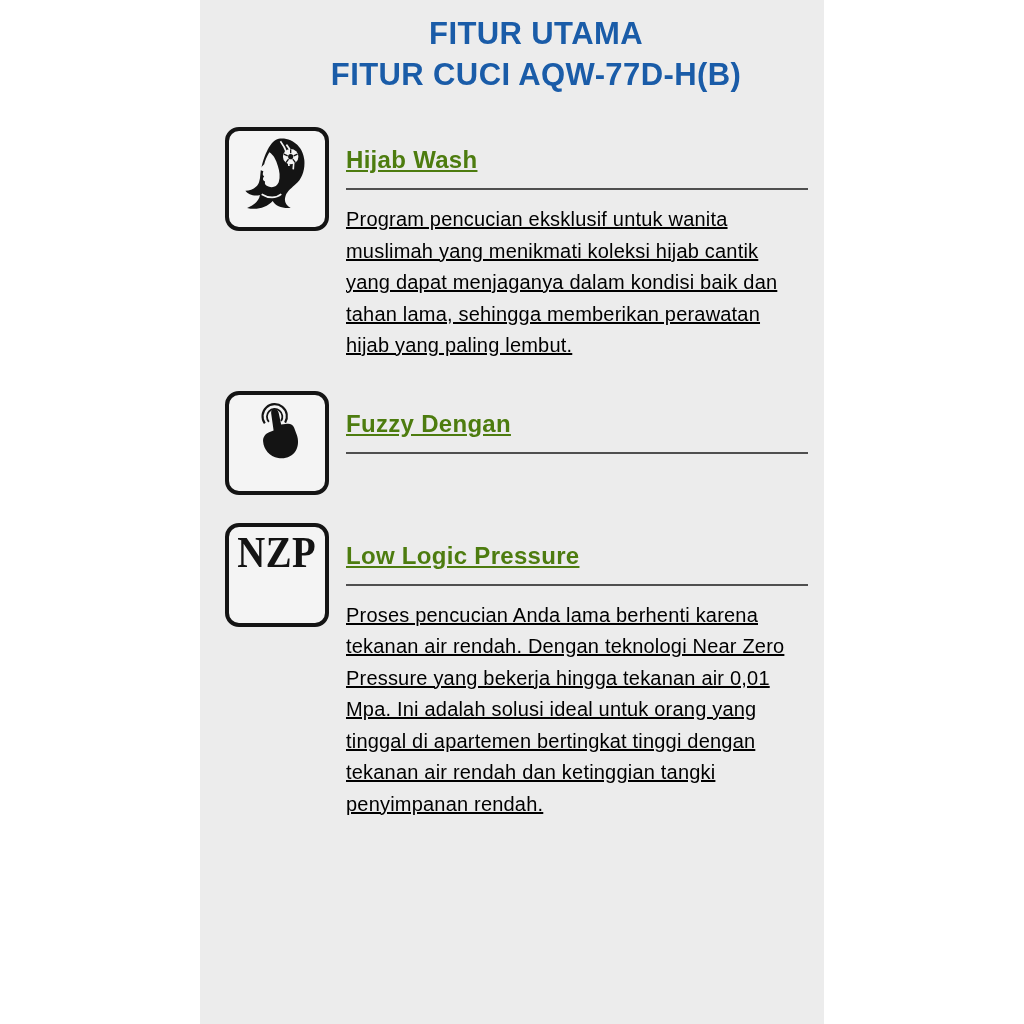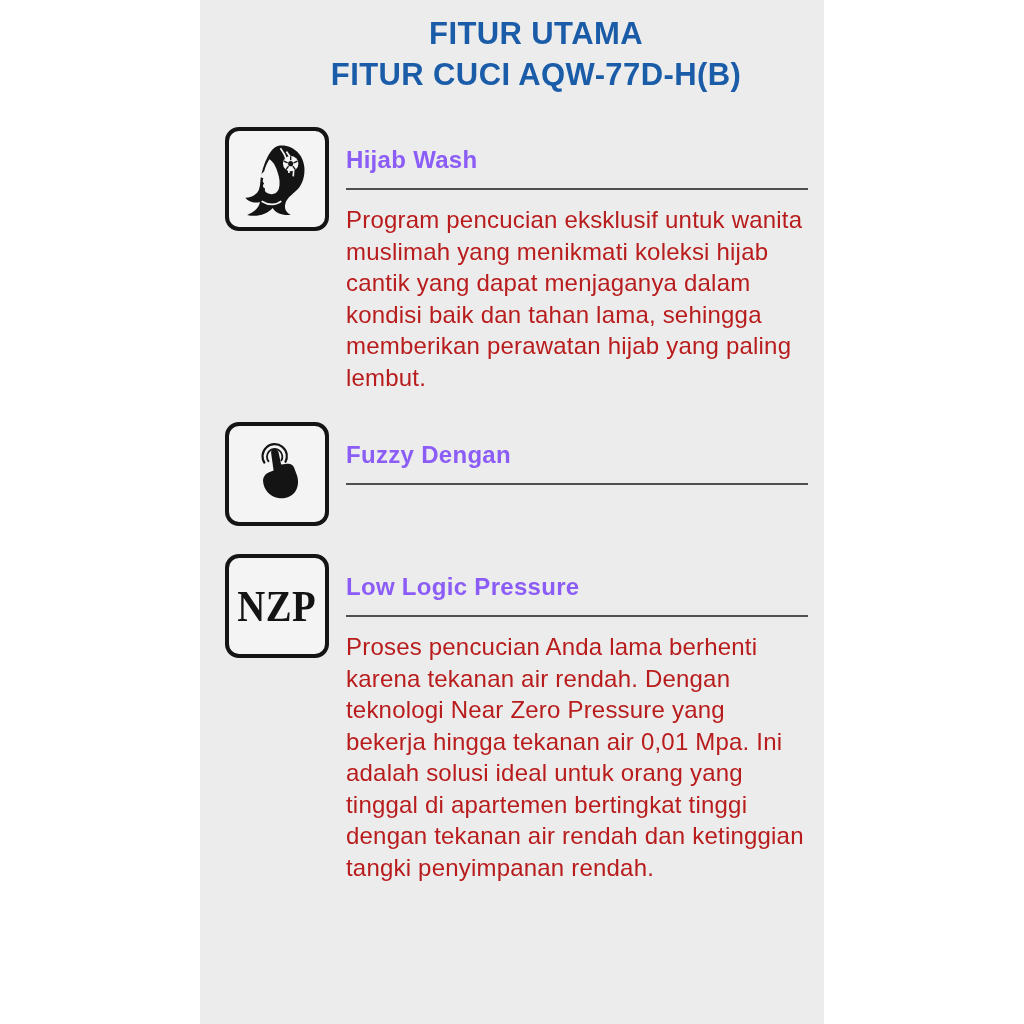--- a/index.html
+++ b/index.html
@@ -9,27 +9,27 @@
   .panel { position:absolute; left:200px; top:0; width:624px; height:1024px;
            background:#ececec; padding-top:13px; }
   .title { text-align:center; color:#1a5ca8; font-weight:700; font-size:31px;
            line-height:41px; letter-spacing:0.4px;padding-left:48px; }
   .feature { display:flex; margin-left:25px; }
   .feature-1 { margin-top:32px; }
   .feature-2 { margin-top:29px; }
   .feature-3 { margin-top:28px; }
   .icon-box { flex:0 0 104px; width:104px; height:104px; background:#f4f4f4;
               border:4px solid #141414; border-radius:14px;
-              display:flex; align-items:center; justify-content:center; margin-right:17px; }
+              display:flex; justify-content:center; margin-right:17px; }
   .icon-box svg { display:block; }
   .feature-text { width:462px; padding-top:18px; }
-  .feature-title { font-size:24px; font-weight:700; color:#8b5cf6; letter-spacing:0.3px;
-                   line-height:30px; }
+  .feature-title { font-size:24px; font-weight:700; color:#4d7c0f; letter-spacing:0.3px;
+                   line-height:30px;text-decoration:underline; }
   .divider { border:none; border-top:2px solid #4f4f4f; margin:13px 0 14px 0; }
-  .feature-desc { font-size:24px; line-height:31.5px; color:#b91c1c; letter-spacing:0.2px; }
+  .feature-desc { font-size:20px; line-height:31.5px; color:#000000; letter-spacing:0.2px;text-decoration:underline; }
   .nzp-text { font-family:"Liberation Serif","DejaVu Serif",serif; font-size:44px;
               font-weight:600; color:#141414; transform:scaleX(0.88); letter-spacing:0.5px; }
 </style>
 </head>
 <body>
 
 <div class="page">
   <div class="panel">
 
     <div class="title">

